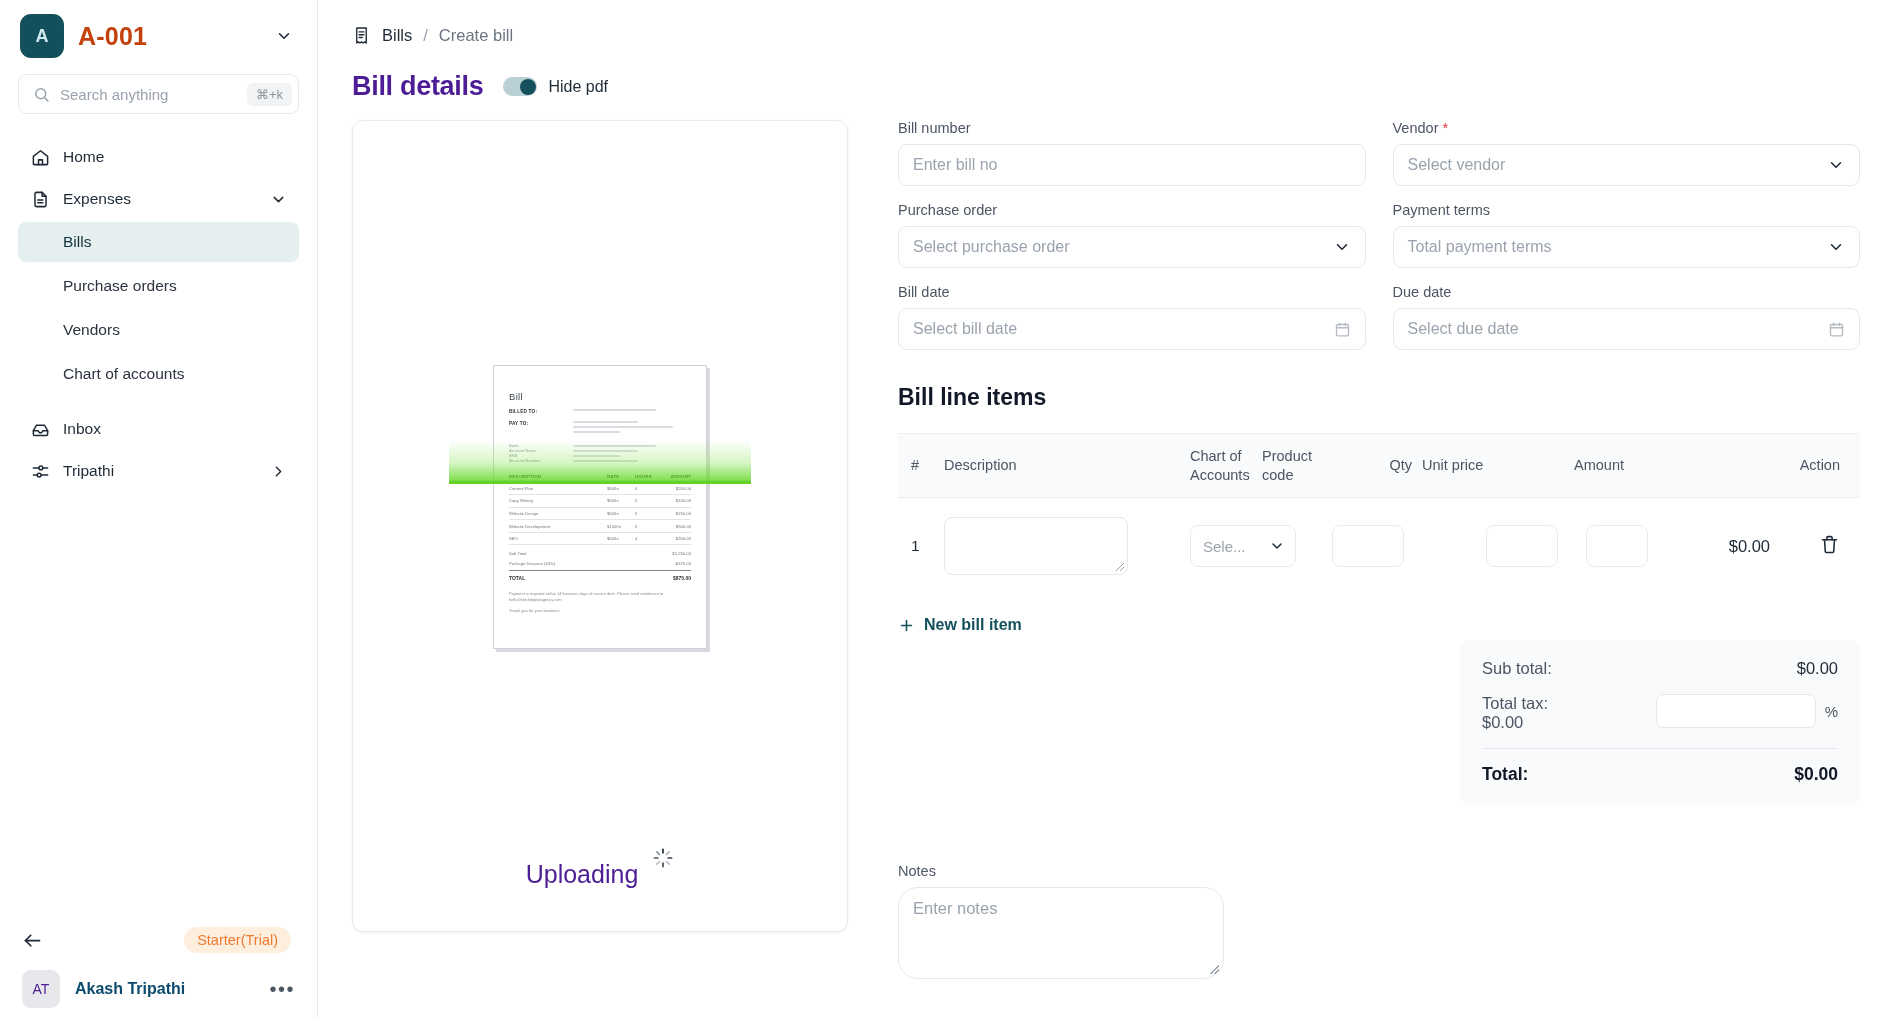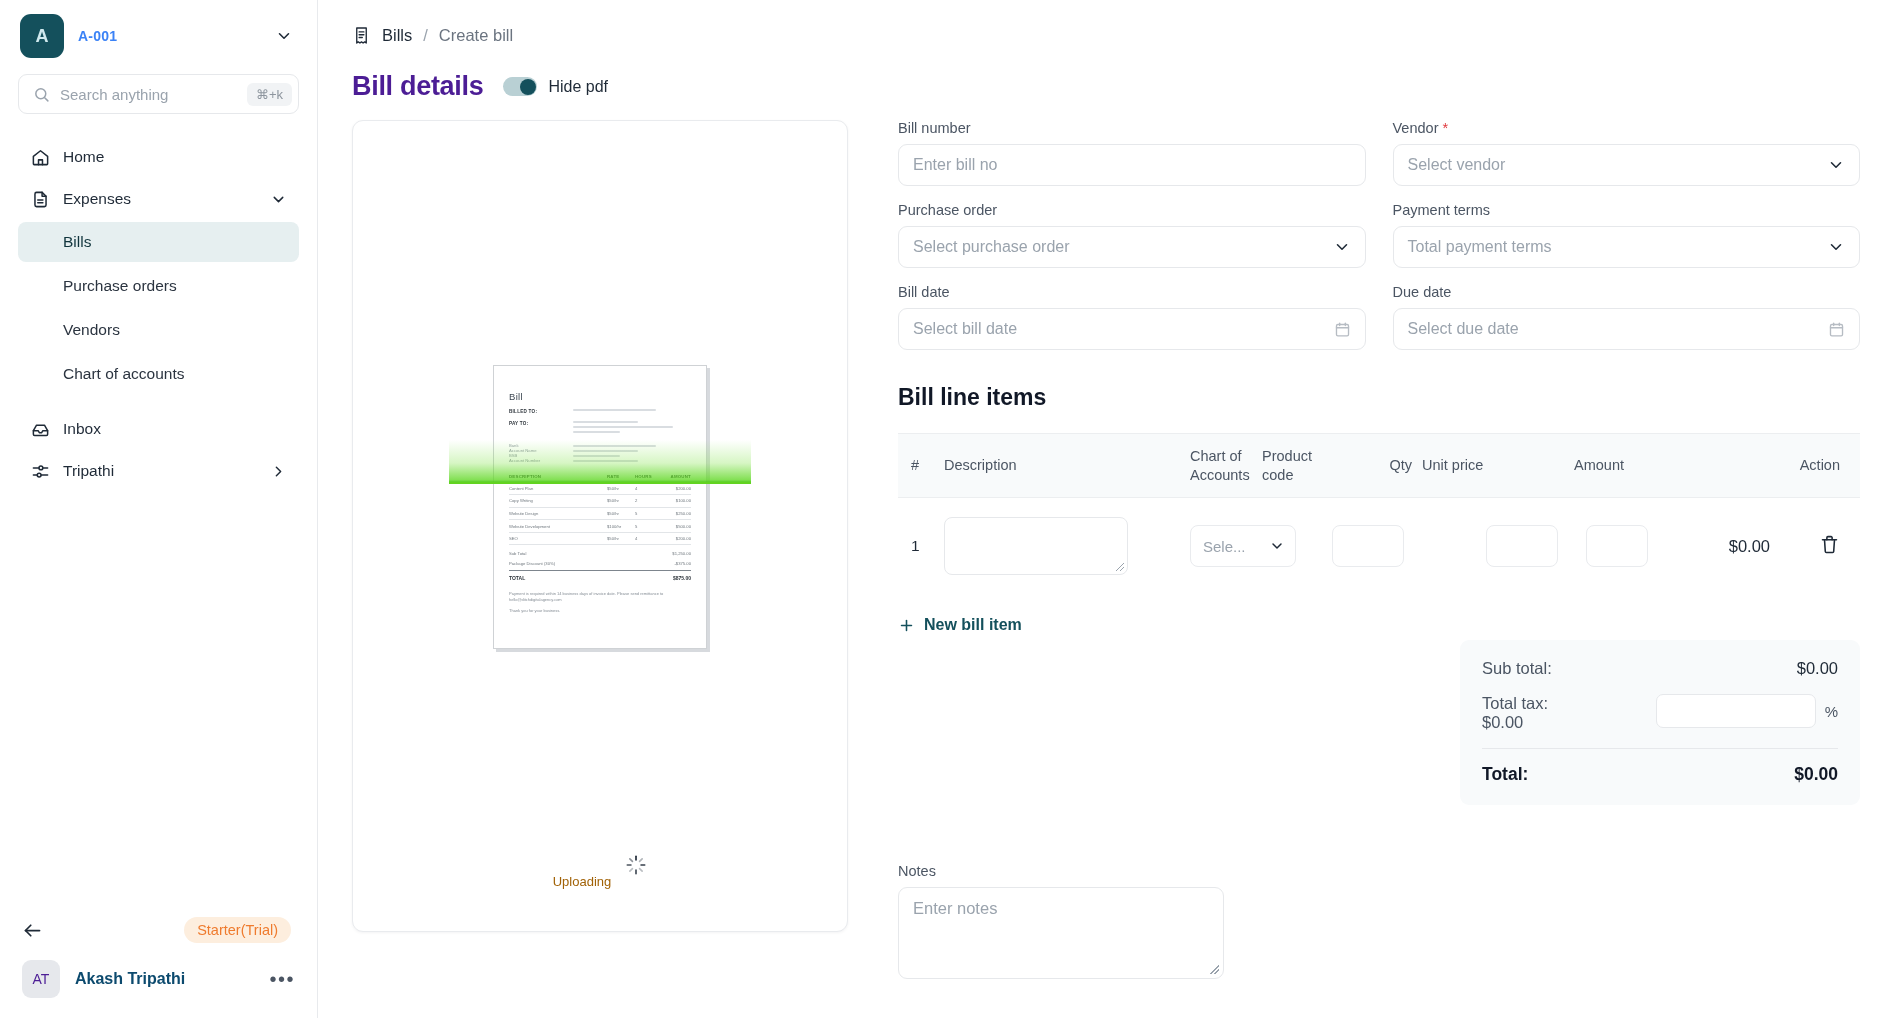--- a/index.html
+++ b/index.html
@@ -24,21 +24,21 @@
     display: flex; align-items: center; gap: 14px;
     padding: 14px 20px 10px 20px;
   }
   .org-logo {
     width: 44px; height: 44px; border-radius: 11px;
     background: #14505c;
     color: #cfe9ee; font-size: 18px; font-weight: 600;
     display: flex; align-items: center; justify-content: center;
     flex: 0 0 44px;
   }
-  .org-name { font-size: 14px; font-weight: 700; color: #3b82f6; letter-spacing: .2px; flex: 1; }
+  .org-name { font-size: 25px; font-weight: 700; color: #c2410c; letter-spacing: .2px; flex: 1; }
   .chev-down-org { color: #1f2a37; display: flex; align-items: center; padding-right: 4px; }
 
   .search-wrap { padding: 6px 18px 0 18px; }
   .search-box {
     display: flex; align-items: center; gap: 10px;
     height: 40px; border: 1px solid #e6e8eb; border-radius: 9px;
     padding: 0 6px 0 14px; background: #fff;
   }
   .search-ph { flex: 1; font-size: 15px; color: #9aa3ad; }
   .kbd {
@@ -56,21 +56,21 @@
   .nav-item .lbl { flex: 1; }
   .nav-item .trail { color: #1f2a37; display: flex; align-items: center; }
   .nav-sub {
     display: flex; align-items: center;
     height: 40px; margin: 2px 18px; padding: 0 12px 0 45px;
     border-radius: 8px; font-size: 15.5px; color: #2b3440; cursor: pointer;
   }
   .nav-sub.active { background: #e6eff0; color: #10343c; }
   .nav-gap { height: 12px; }
 
-  .side-foot { margin-top: auto; padding-bottom: 10px; }
+  .side-foot { margin-top: auto; }
   .foot-row {
     display: flex; align-items: center; justify-content: space-between;
     padding: 0 26px 0 22px; height: 44px;
   }
   .back-arrow { color: #1f2a37; display: flex; align-items: center; cursor: pointer; }
   .plan-badge {
     background: #fdeede; color: #ef7b2e; font-size: 14.5px;
     border-radius: 20px; padding: 5px 13px; white-space: nowrap;
   }
   .user-row {
@@ -160,21 +160,21 @@
     position: absolute; left: -44px; right: -44px;
     top: 75px; height: 44px;
     background: linear-gradient(to bottom, rgba(120,220,60,0) 0%, rgba(120,225,60,.30) 55%, rgba(95,215,35,.78) 95%, rgba(80,205,25,.95) 100%);
     border-bottom: 2px solid #62d321;
     pointer-events: none;
   }
   .uploading {
     position: absolute; bottom: 42px; left: 0; right: 0;
     display: flex; align-items: center; justify-content: center; gap: 14px;
   }
-  .uploading .txt { font-size: 13px; color: #a16207; margin-top: 33px; }
+  .uploading .txt { font-size: 25px; color: #4c1d95; margin-top: 33px; }
 
   
   .form-col { flex: 1; padding: 0 36px 0 20px; }
   .grid3 { display: grid; grid-template-columns: 1fr 1fr; column-gap: 27px; row-gap: 16px; }
   .field label.fl {
     display: block; font-size: 14.5px; color: #4b5563; margin-bottom: 8px;
   }
   .req { color: #e0393e; }
   .inp {
     height: 42px; border: 1px solid #e6e8eb; border-radius: 9px;
@@ -245,21 +245,21 @@
   }
   .tax-right { display: flex; align-items: center; gap: 9px; }
   .pct { font-size: 15px; color: #4b5563; }
   .t-div { height: 1px; background: #e6e8eb; margin: 16px 0 0 0; }
   .t-row.total { margin-top: 15px; align-items: flex-end; }
   .t-row.total .t-lbl, .t-row.total .t-val { font-weight: 700; color: #111827; font-size: 17.5px; }
 
   .notes { margin-top: 58px; }
   .notes .fl { display: block; font-size: 14.5px; color: #4b5563; margin-bottom: 8px; }
   .notes-ta {
-    width: 326px; height: 92px; border: 1px solid #e6e8eb; border-radius: 9px;
+    width: 326px; height: 92px; border: 1px solid #e6e8eb; border-radius: 20px;
     background: #fff; position: relative; padding: 11px 14px;
     font-size: 16.5px; color: #9aa3ad;
   }
   .notes-ta::after {
     content: ""; position: absolute; right: 4px; bottom: 4px;
     width: 9px; height: 9px;
     background:
       linear-gradient(135deg, transparent 46%, #9aa3ad 46%, #9aa3ad 56%, transparent 56%),
       linear-gradient(135deg, transparent 70%, #9aa3ad 70%, #9aa3ad 80%, transparent 80%);
   }

